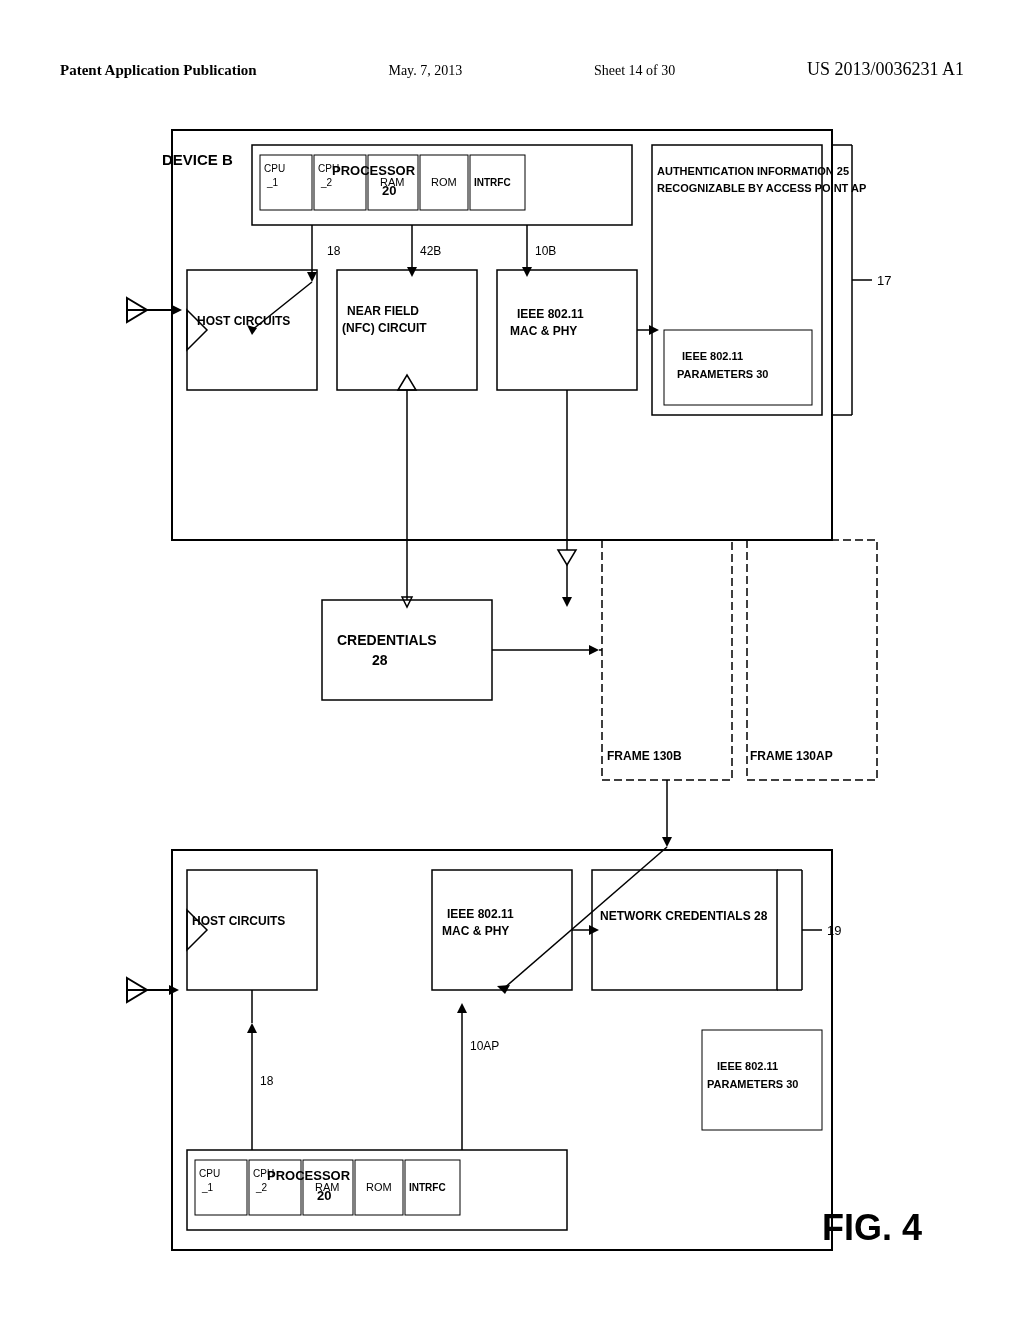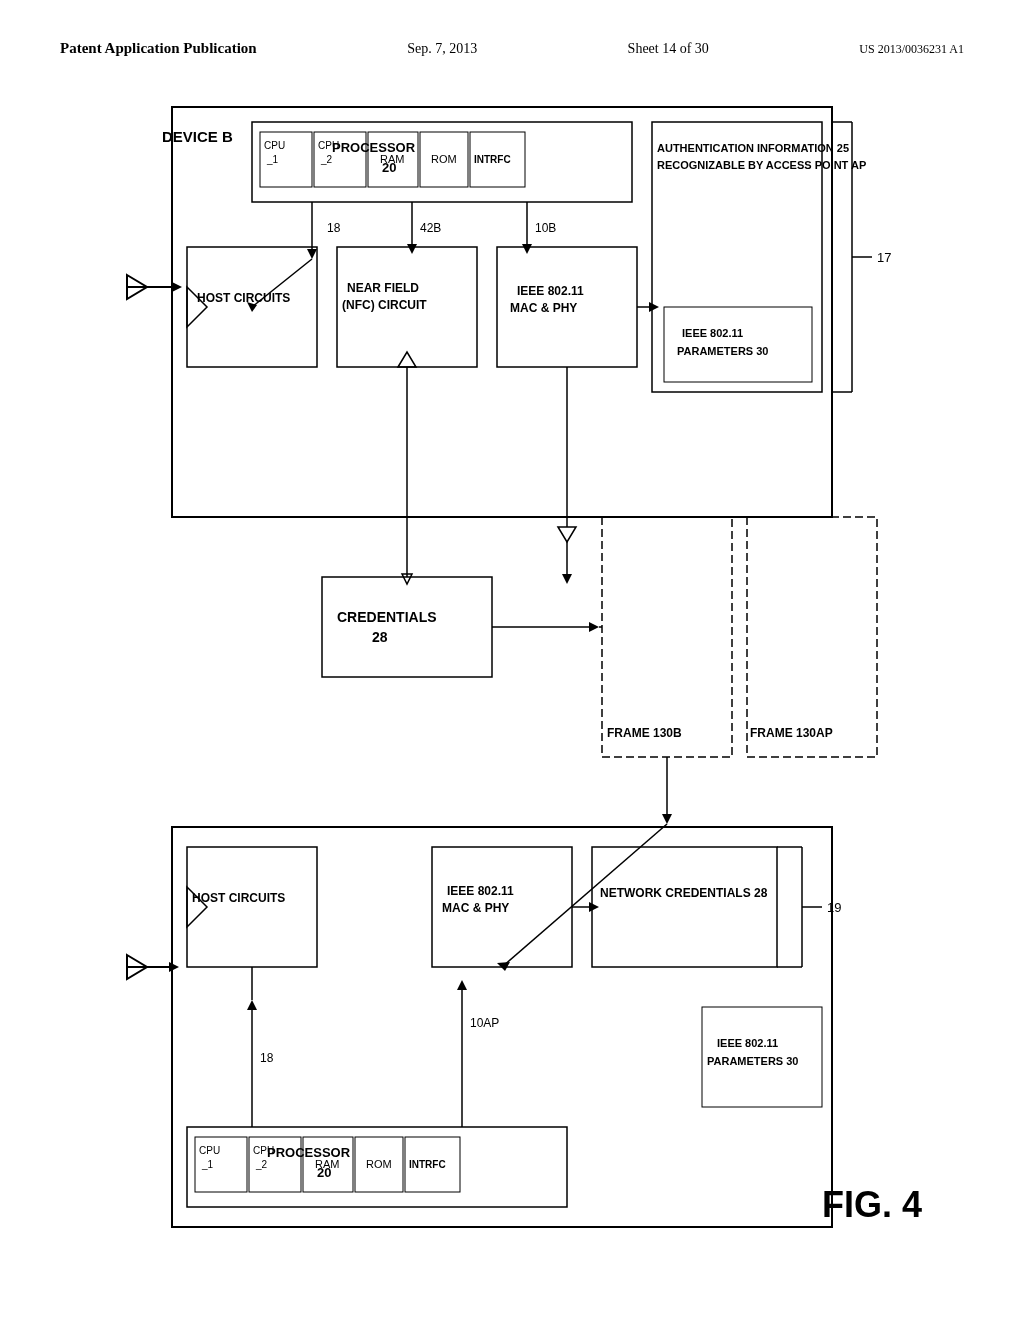--- a/index.html
+++ b/index.html
@@ -8,42 +8,42 @@
       height: 1320px;
       background: #fff;
       font-family: 'Times New Roman', Times, serif;
       overflow: hidden;
     }
 
     .page {
       width: 1024px;
       height: 1320px;
       position: relative;
-      padding: 40px 60px;
+      padding: 59px 60px;
     }
 
     .header {
       display: flex;
       justify-content: space-between;
       align-items: baseline;
       margin-bottom: 30px;
       font-size: 14px;
     }
 
     .header-left {
       font-weight: bold;
       font-size: 15px;
     }
 
     .header-center {
       font-size: 14px;
     }
 
     .header-right {
-      font-size: 12px;
+      font-size: 18px;
       text-align: right;
     }
 
     .diagram-container {
       position: relative;
       width: 880px;
       margin: 0 auto;
       height: 1160px;
     }
 
@@ -56,21 +56,21 @@
     text {
       font-family: Arial, Helvetica, sans-serif;
     }
   </style>
 </head>
 <body>
 
 <div class="page">
   <div class="header">
     <span class="header-left">Patent Application Publication</span>
-    <span class="header-center">Sep. 7, 2013</span>
+    <span class="header-center">May. 7, 2013</span>
     <span class="header-center">Sheet 14 of 30</span>
     <span class="header-right">US 2013/0036231 A1</span>
   </div>
 
   <div class="diagram-container">
     <svg class="main-svg" viewBox="0 0 880 1160" xmlns="http://www.w3.org/2000/svg">
 
       <rect x="100" y="20" width="660" height="410" fill="none" stroke="#000" stroke-width="2"></rect>
 
       <text x="90" y="55" font-size="15" font-weight="bold" font-family="Arial">DEVICE B</text>

